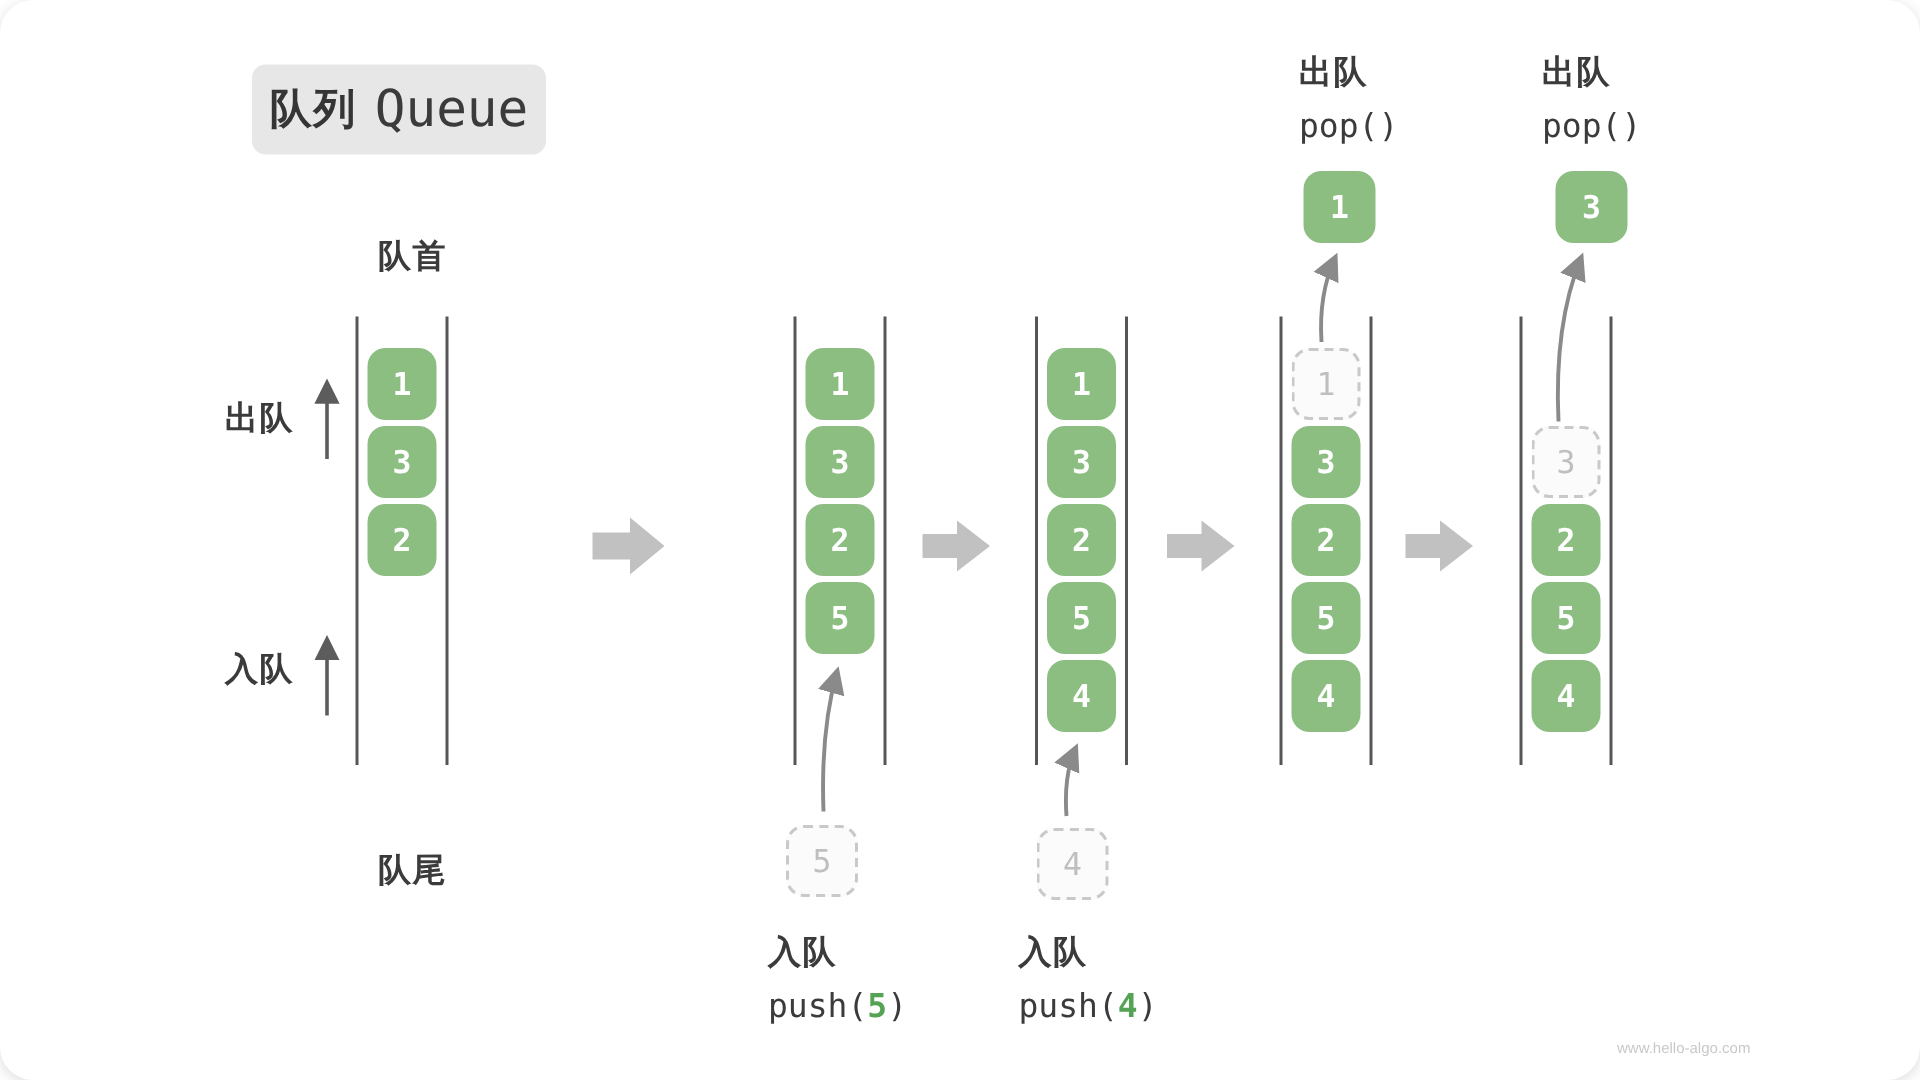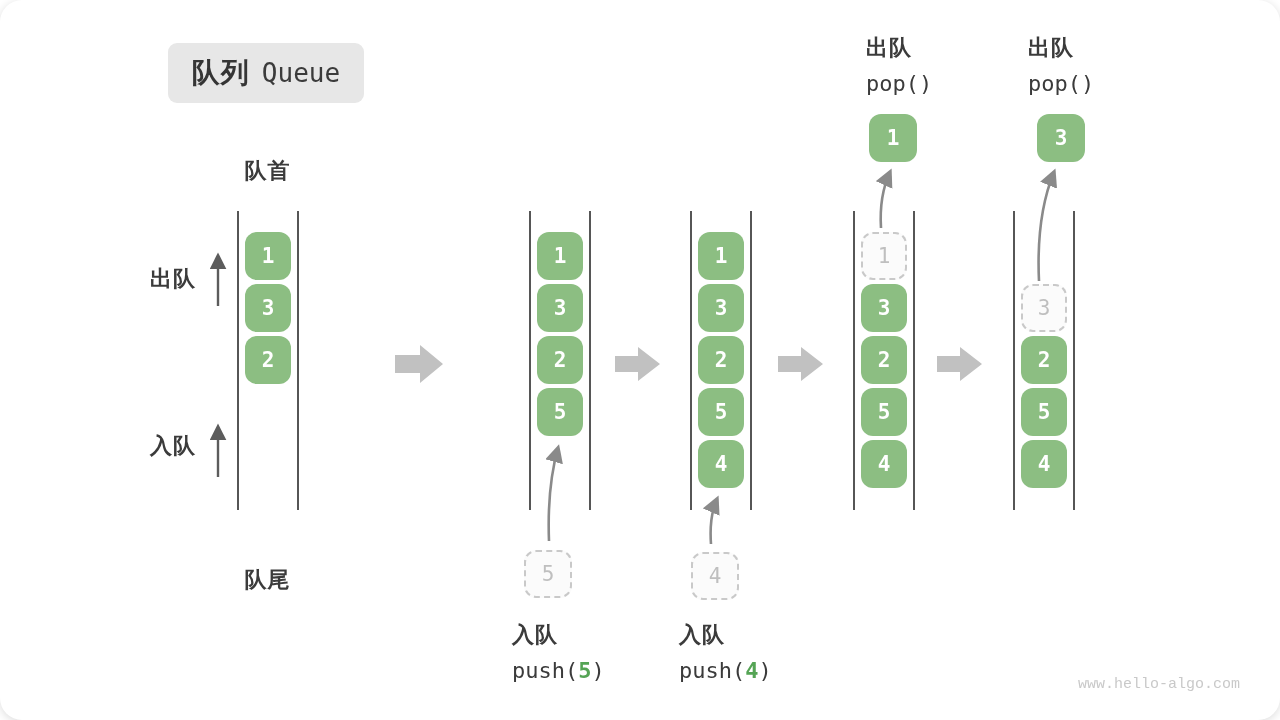--- a/index.html
+++ b/index.html
@@ -11,21 +11,21 @@
   }
   .abs{position:absolute;}
   .cjk{font-weight:bold;font-size:22px;color:#3b3b3b;letter-spacing:1px;}
   .mono{font-family:"DejaVu Sans Mono","Liberation Mono",monospace;font-size:22px;color:#3b3b3b;text-align:center;}
   
   .title-box{
     left:168px;top:43px;width:196px;height:60px;background:#e7e7e7;border-radius:9px;
     display:flex;align-items:center;justify-content:center;gap:12px;
   }
   .title-zh{font-size:28px;font-weight:bold;color:#353535;letter-spacing:1px;}
-  .title-en{font-family:"DejaVu Sans Mono","Liberation Mono",monospace;font-size:26px;color:#3b3b3b;}
+  .title-en{font-family:"DejaVu Sans Mono","Liberation Mono",monospace;font-size:34px;color:#3b3b3b;}
   
   .queue{
     position:absolute;top:211px;width:58px;height:299px;
     border-left:2px solid #565656;border-right:2px solid #565656;
   }
   .cell{
     position:absolute;left:6px;width:46px;height:48px;border-radius:12px;
     background:#8cbe82;color:#ffffff;
     display:flex;align-items:center;justify-content:center;
     font-family:"DejaVu Sans Mono","Liberation Mono",monospace;font-size:21px;font-weight:bold;
@@ -42,23 +42,23 @@
   .ghost-cell{
     position:absolute;width:48px;height:48px;border-radius:12px;
     background:#fbfbfb;border:2px dashed #c9c9c9;box-sizing:border-box;color:#bfbfbf;
     display:flex;align-items:center;justify-content:center;
     font-family:"DejaVu Sans Mono","Liberation Mono",monospace;font-size:21px;
   }
   .op{line-height:34px;white-space:nowrap;}
   .op .cjk{font-size:22px;}
   .op .mono{font-size:22px;}
   .arg-green{color:#55a455;font-weight:bold;}
-  .center-over{width:61px;text-align:center;font-family:Liberation Serif, serif;}
+  .center-over{width:61px;text-align:right;font-family:Liberation Serif, serif;}
   .watermark{
-    font-family:Liberation Mono, monospace;font-size:15px;color:#c9c9c9;
+    font-family:Liberation Sans, sans-serif;font-size:10px;color:#c9c9c9;margin-top:18px;
   }
   svg.overlay{position:absolute;left:0;top:0;pointer-events:none;}
 </style>
 </head>
 <body>
 
 <div class="canvas">
 
   <div class="abs title-box">
     <span class="title-zh">队列</span>

